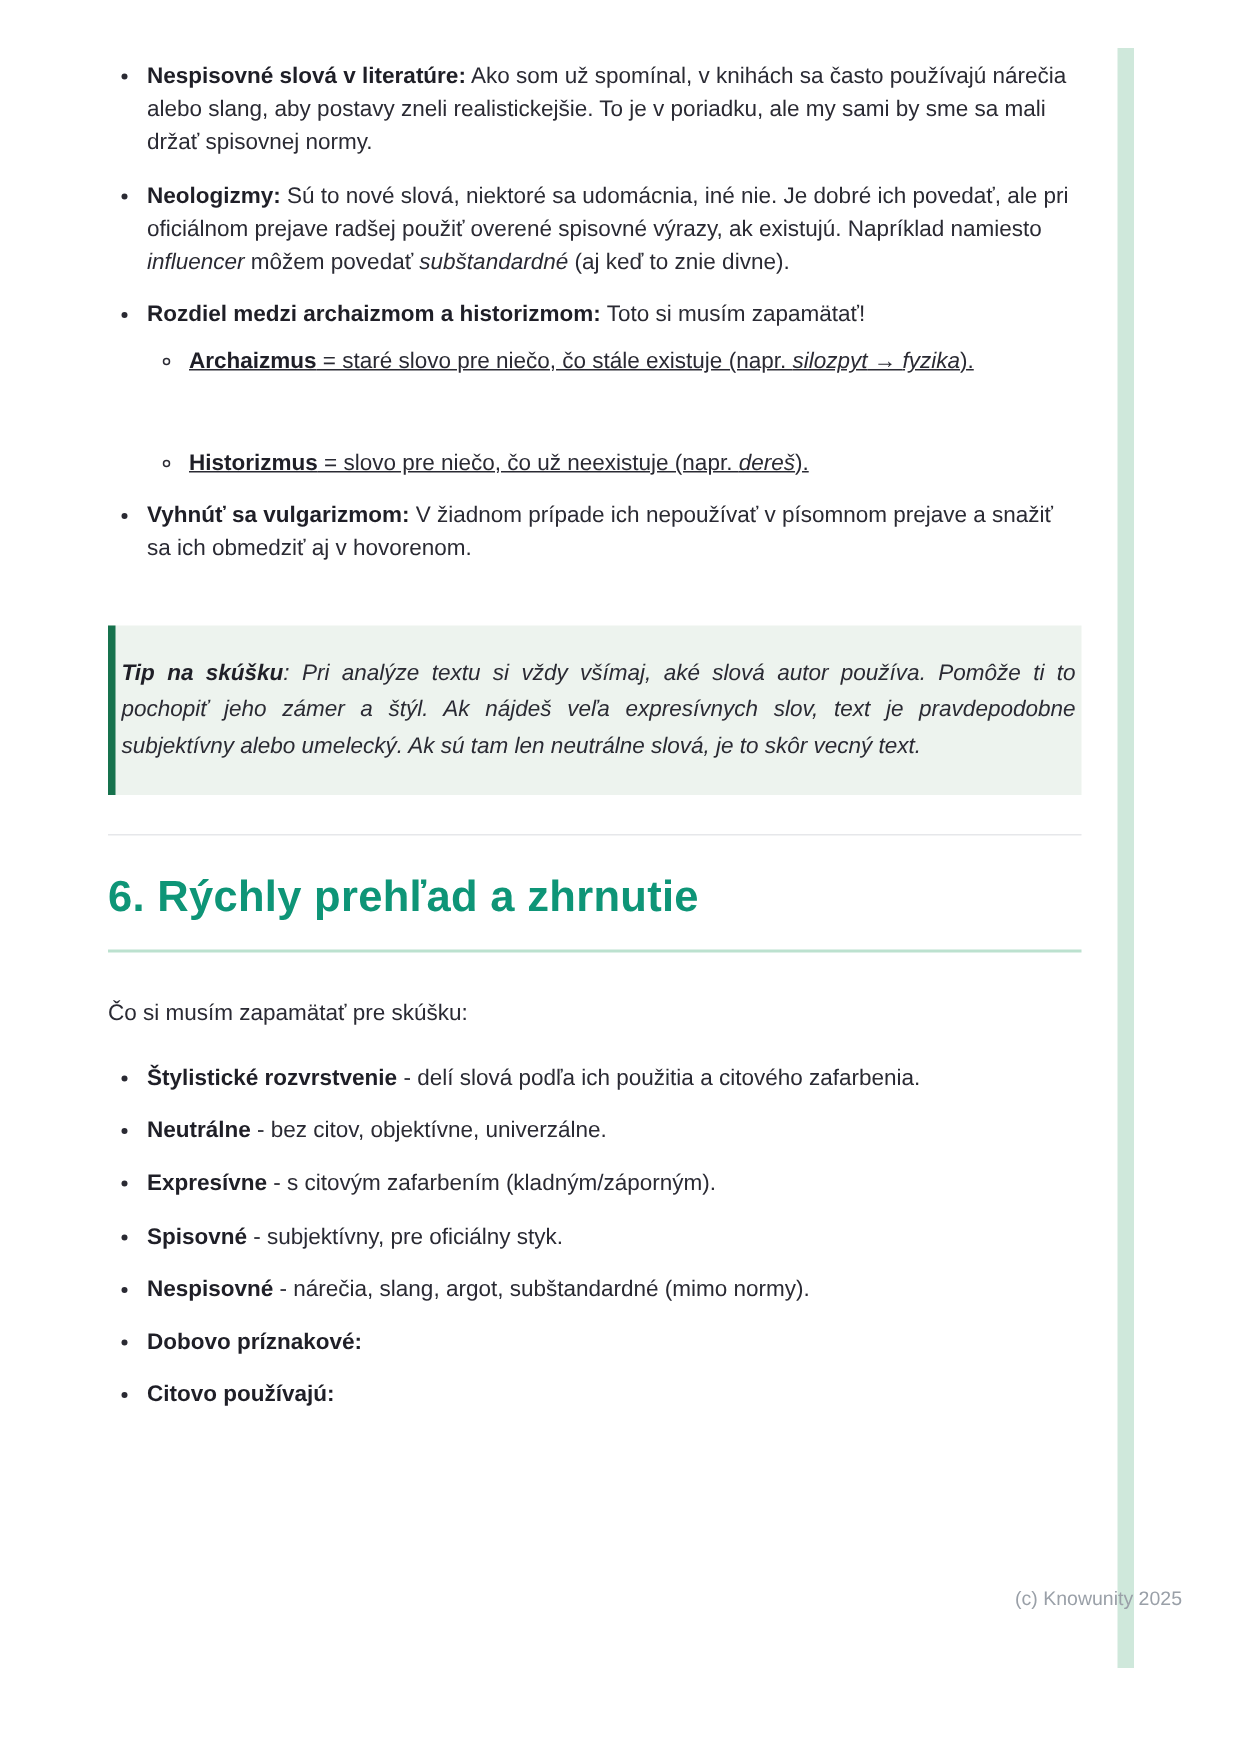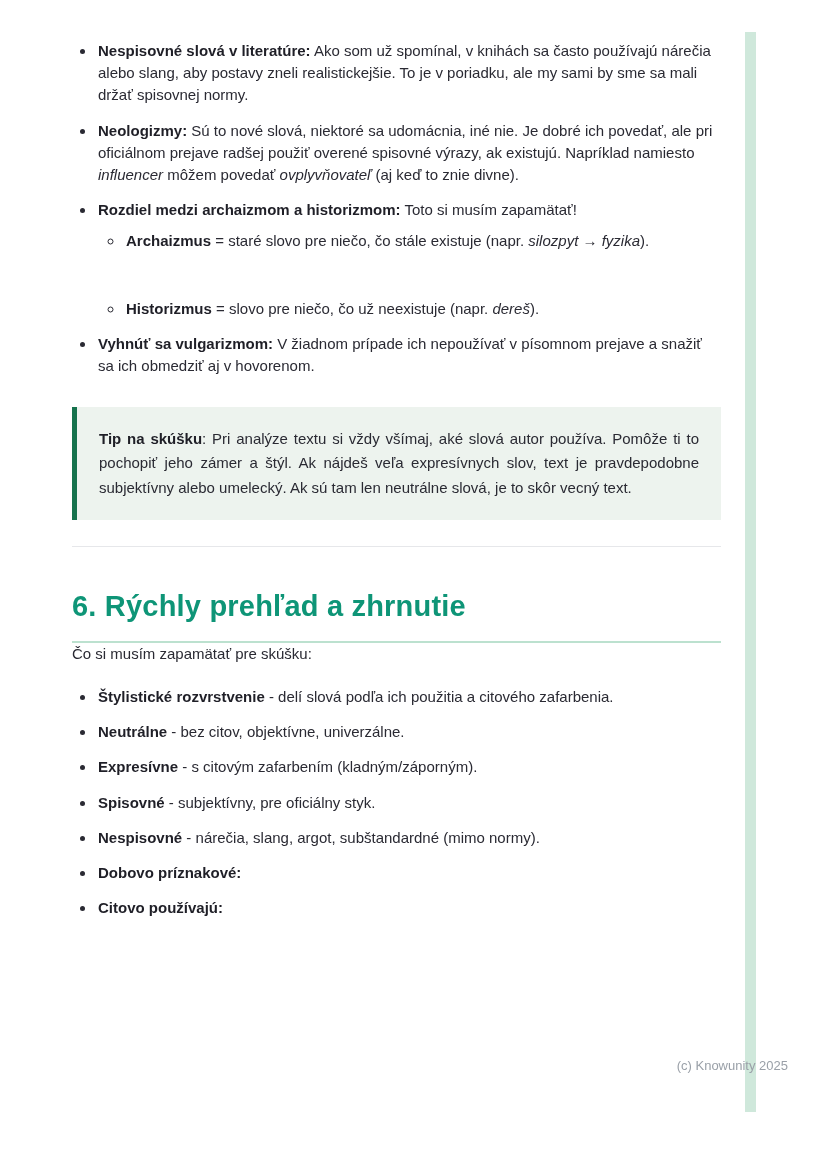--- a/index.html
+++ b/index.html
@@ -23,69 +23,70 @@
     left: 72px; top: 40px;
     width: 649px;
     font-size: 15px;
     line-height: 1.48;
     z-index: 2;
   }
   .b { font-weight: bold; color: #1f1f27; text-align: center; }
   em { font-style: italic; }
   ul.l1 { list-style: disc; padding-left: 24px; }
   ul.l1 > li { margin-bottom: 13px; padding-left: 2px; }
-  ul.l2 { list-style: circle; padding-left: 26px; margin-top: 9px; }
+  ul.l2 { list-style: circle; padding-left: 26px; margin-top: 9px; text-decoration: underline; }
   ul.l2 > li { margin-bottom: 10px; padding-left: 2px; }
   ul.l2 > li:last-child { margin-bottom: 0; margin-top: 45px; }
   .tipbox {
-    margin-top: 30px;
+    margin-top: 40px;
     background: var(--tipbg, #edf3ee);
     border-left: 5px solid var(--tipborder, #16724d);
-    padding: 20px 22px;
+    padding: 20px 4px;
     text-align: justify;
     line-height: 1.62;
+    font-style: italic;
   }
   .divider {
     border: none;
     border-top: 1px solid #e6e7ea;
     margin-top: 26px;
   }
   h2.heading {
-    margin-top: 38px;
+    margin-top: 20px;
     color: var(--accent, #0e9577);
     font-size: 29px;
     font-weight: 700;
     letter-spacing: 0.2px;
   }
   .h-underline {
     height: 2px;
     background: #bce1cf;
     margin-top: 13px;
   }
-  .intro { }
+  .intro { margin-top: 30px; }
   ul.summary { margin-top: 21px; }
   .footer {
     position: absolute;
     right: 40px; top: 1058px;
     font-size: 13px;
     color: #9aa0a8;
     z-index: 3;
   }
 </style>
 </head>
 <body style="--accent: #0e9577; --tipbg: #edf3ee; --tipborder: #16724d; --stripe: #cfe8db;">
 
 <div class="stripe"></div>
 
 <div class="content">
 
   <ul class="l1">
     <li><span class="b">Nespisovné slová v literatúre:</span><span> Ako som už spomínal, v knihách sa často používajú nárečia alebo slang, aby postavy zneli realistickejšie. To je v poriadku, ale my sami by sme sa mali držať spisovnej normy.</span></li>
 
-    <li><span class="b">Neologizmy:</span><span> Sú to nové slová, niektoré sa udomácnia, iné nie. Je dobré ich povedať, ale pri oficiálnom prejave radšej použiť overené spisovné výrazy, ak existujú. Napríklad namiesto </span><em>influencer</em><span> môžem povedať </span><em>ovplyvňovateľ</em><span> (aj keď to znie divne).</span></li>
+    <li><span class="b">Neologizmy:</span><span> Sú to nové slová, niektoré sa udomácnia, iné nie. Je dobré ich povedať, ale pri oficiálnom prejave radšej použiť overené spisovné výrazy, ak existujú. Napríklad namiesto </span><em>influencer</em><span> môžem povedať </span><em>subštandardné</em><span> (aj keď to znie divne).</span></li>
 
     <li><span class="b">Rozdiel medzi archaizmom a historizmom:</span><span> Toto si musím zapamätať!</span>
       <ul class="l2">
         <li><span class="b">Archaizmus</span><span> = staré slovo pre niečo, čo stále existuje (napr. </span><em>silozpyt</em><span> → </span><em>fyzika</em><span>).</span></li>
         <li><span class="b">Historizmus</span><span> = slovo pre niečo, čo už neexistuje (napr. </span><em>dereš</em><span>).</span></li>
       </ul>
     </li>
 
     <li><span class="b">Vyhnúť sa vulgarizmom:</span><span> V žiadnom prípade ich nepoužívať v písomnom prejave a snažiť sa ich obmedziť aj v hovorenom.</span></li>
   </ul>

